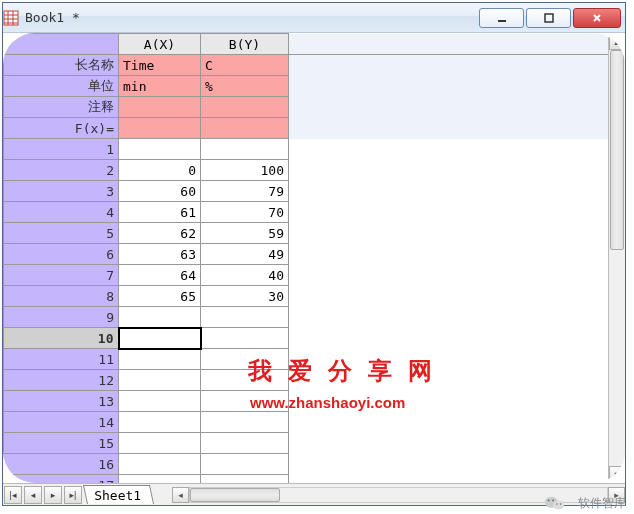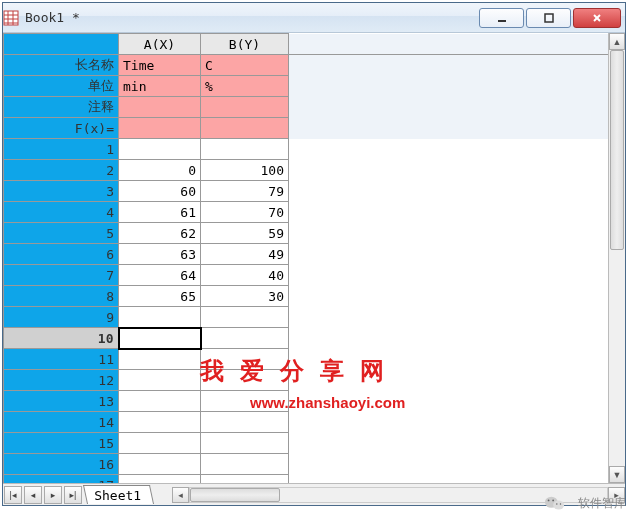--- a/index.html
+++ b/index.html
@@ -6,46 +6,46 @@
 body { font-family: "SimSun", "Microsoft YaHei", sans-serif; font-size: 13px; background: #fff; width: 634px; height: 514px; overflow: hidden; position: relative; }
 .window { position: absolute; left: 2px; top: 2px; width: 624px; height: 504px; border: 1px solid #4a6a8a; background: #fff; display: flex; flex-direction: column; }
 .titlebar { height: 30px; background: linear-gradient(to bottom, #f0f5fb 0%, #e5eef8 45%, #d5e3f2 46%, #e0ebf6 100%); display: flex; align-items: center; border-bottom: 1px solid #b8c8d8; }
 .titlebar-icon { width: 16px; height: 16px; margin-right: 6px; display: inline-block; }
 .titlebar-icon svg { width: 16px; height: 16px; }
 .titlebar-title { flex: 1; color: #333; font-size: 13px; font-family: "SimSun", monospace; }
 .win-buttons { display: flex; gap: 2px; margin-right: 4px; }
 .win-btn { width: 45px; height: 20px; border: 1px solid #6a8ab0; border-radius: 3px; display: flex; align-items: center; justify-content: center; font-size: 11px; font-weight: bold; color: #333; background: linear-gradient(to bottom, #fdfdfe, #e8eff8); }
 .win-btn.close { background: linear-gradient(to bottom, #f08080, #d04040); border-color: #a03030; color: #fff; width: 48px; }
 .win-btn svg { width: 12px; height: 12px; }
-.content { flex: 1; display: flex; overflow: hidden; position: relative; }
+.content { flex: 1; display: flex; overflow: hidden; position: relative; border-radius: 32px; }
 .sheet-area { flex: 1; overflow: hidden; position: relative; }
 table { border-collapse: collapse; width: 100%; }
 th, td { border: 1px solid #999; height: 21px; padding: 0 4px; font-family: "SimSun", monospace; font-size: 13px; white-space: nowrap; }
-.rowhead { background: #0ea5e9; text-align: right; width: 115px; color: #333; }
+.rowhead { background: #c4b5fd; text-align: right; width: 115px; color: #333; }
 .rowhead.sel { background: #d0d0d0; font-weight: bold; }
 .colhead { background: #e8e8e8; text-align: center; font-weight: normal; }
 .colhead.ax { width: 82px; }
 .colhead.by { width: 88px; }
 .metacell { background: #fca5a5; text-align: left; }
 .datacell { background: #fff; text-align: right; }
 .cursor-cell { background: #fff; border: 2px solid #000 !important; position: relative; }
 .vscroll { width: 17px; background: #e8e8e8; border-left: 1px solid #bbb; display: flex; flex-direction: column; }
 .vscroll .track { flex: 1; background: #f0f0f0; position: relative; }
 .vscroll .thumb { position: absolute; top: 0; left: 1px; right: 1px; height: 200px; background: linear-gradient(to right, #ddd, #eee, #ddd); border: 1px solid #aaa; border-radius: 2px; }
 .vscroll .arrow { height: 17px; background: linear-gradient(to bottom, #fdfdfd, #e0e0e0); border: 1px solid #aaa; display: flex; align-items: center; justify-content: center; font-size: 9px; color: #555; }
 .bottombar { height: 22px; border-top: 1px solid #bbb; display: flex; align-items: center; background: #f0f0f0; }
 .nav-btns { display: flex; }
 .nav-btn { width: 18px; height: 18px; border: 1px solid #aaa; background: linear-gradient(to bottom,#fdfdfd,#e0e0e0); display: flex; align-items: center; justify-content: center; font-size: 9px; color: #444; margin: 1px; }
 .sheet-tab { background: #fff; border: 1px solid #888; border-bottom: none; padding: 2px 10px 1px 8px; font-size: 13px; font-family: "SimSun", monospace; margin-left: 2px; border-radius: 0 0 0 0; transform: skewX(12deg); }
 .sheet-tab span { display: inline-block; transform: skewX(-12deg); }
 .hscroll { flex: 1; display: flex; align-items: center; margin-left: 20px; }
 .hscroll .arrow { width: 17px; height: 16px; background: linear-gradient(to bottom,#fdfdfd,#e0e0e0); border: 1px solid #aaa; display: flex; align-items: center; justify-content: center; font-size: 9px; color: #555; }
 .hscroll .track { flex: 1; height: 16px; background: #f0f0f0; border: 1px solid #ccc; position: relative; }
 .hscroll .thumb { position: absolute; top: 0; bottom: 0; left: 0; width: 90px; background: linear-gradient(to bottom,#ddd,#eee,#ddd); border: 1px solid #aaa; border-radius: 2px; }
-.watermark1 { position: absolute; left: 200px; top: 355px; color: #e02020; font-size: 24px; font-weight: bold; letter-spacing: 16px; font-family: "SimSun"; pointer-events: none; z-index: 10; }
+.watermark1 { position: absolute; left: 200px; top: 355px; color: #e02020; font-size: 24px; font-weight: bold; letter-spacing: 16px; font-family: "SimSun"; pointer-events: none; z-index: 10; padding-left: 48px; }
 .watermark2 { position: absolute; left: 250px; top: 394px; color: #e02020; font-size: 15px; font-weight: bold; font-family: Arial; pointer-events: none; z-index: 10; }
 .footer-wm { position: absolute; right: 8px; bottom: 2px; display: flex; align-items: center; gap: 12px; font-size: 12px; color: #888; font-family: "SimSun"; }
 .wechat-icon { width: 22px; height: 18px; }
 .blank-right { background: #eef3f9; }
 </style>
 </head>
 <body>
 
 <div class="window">
 

